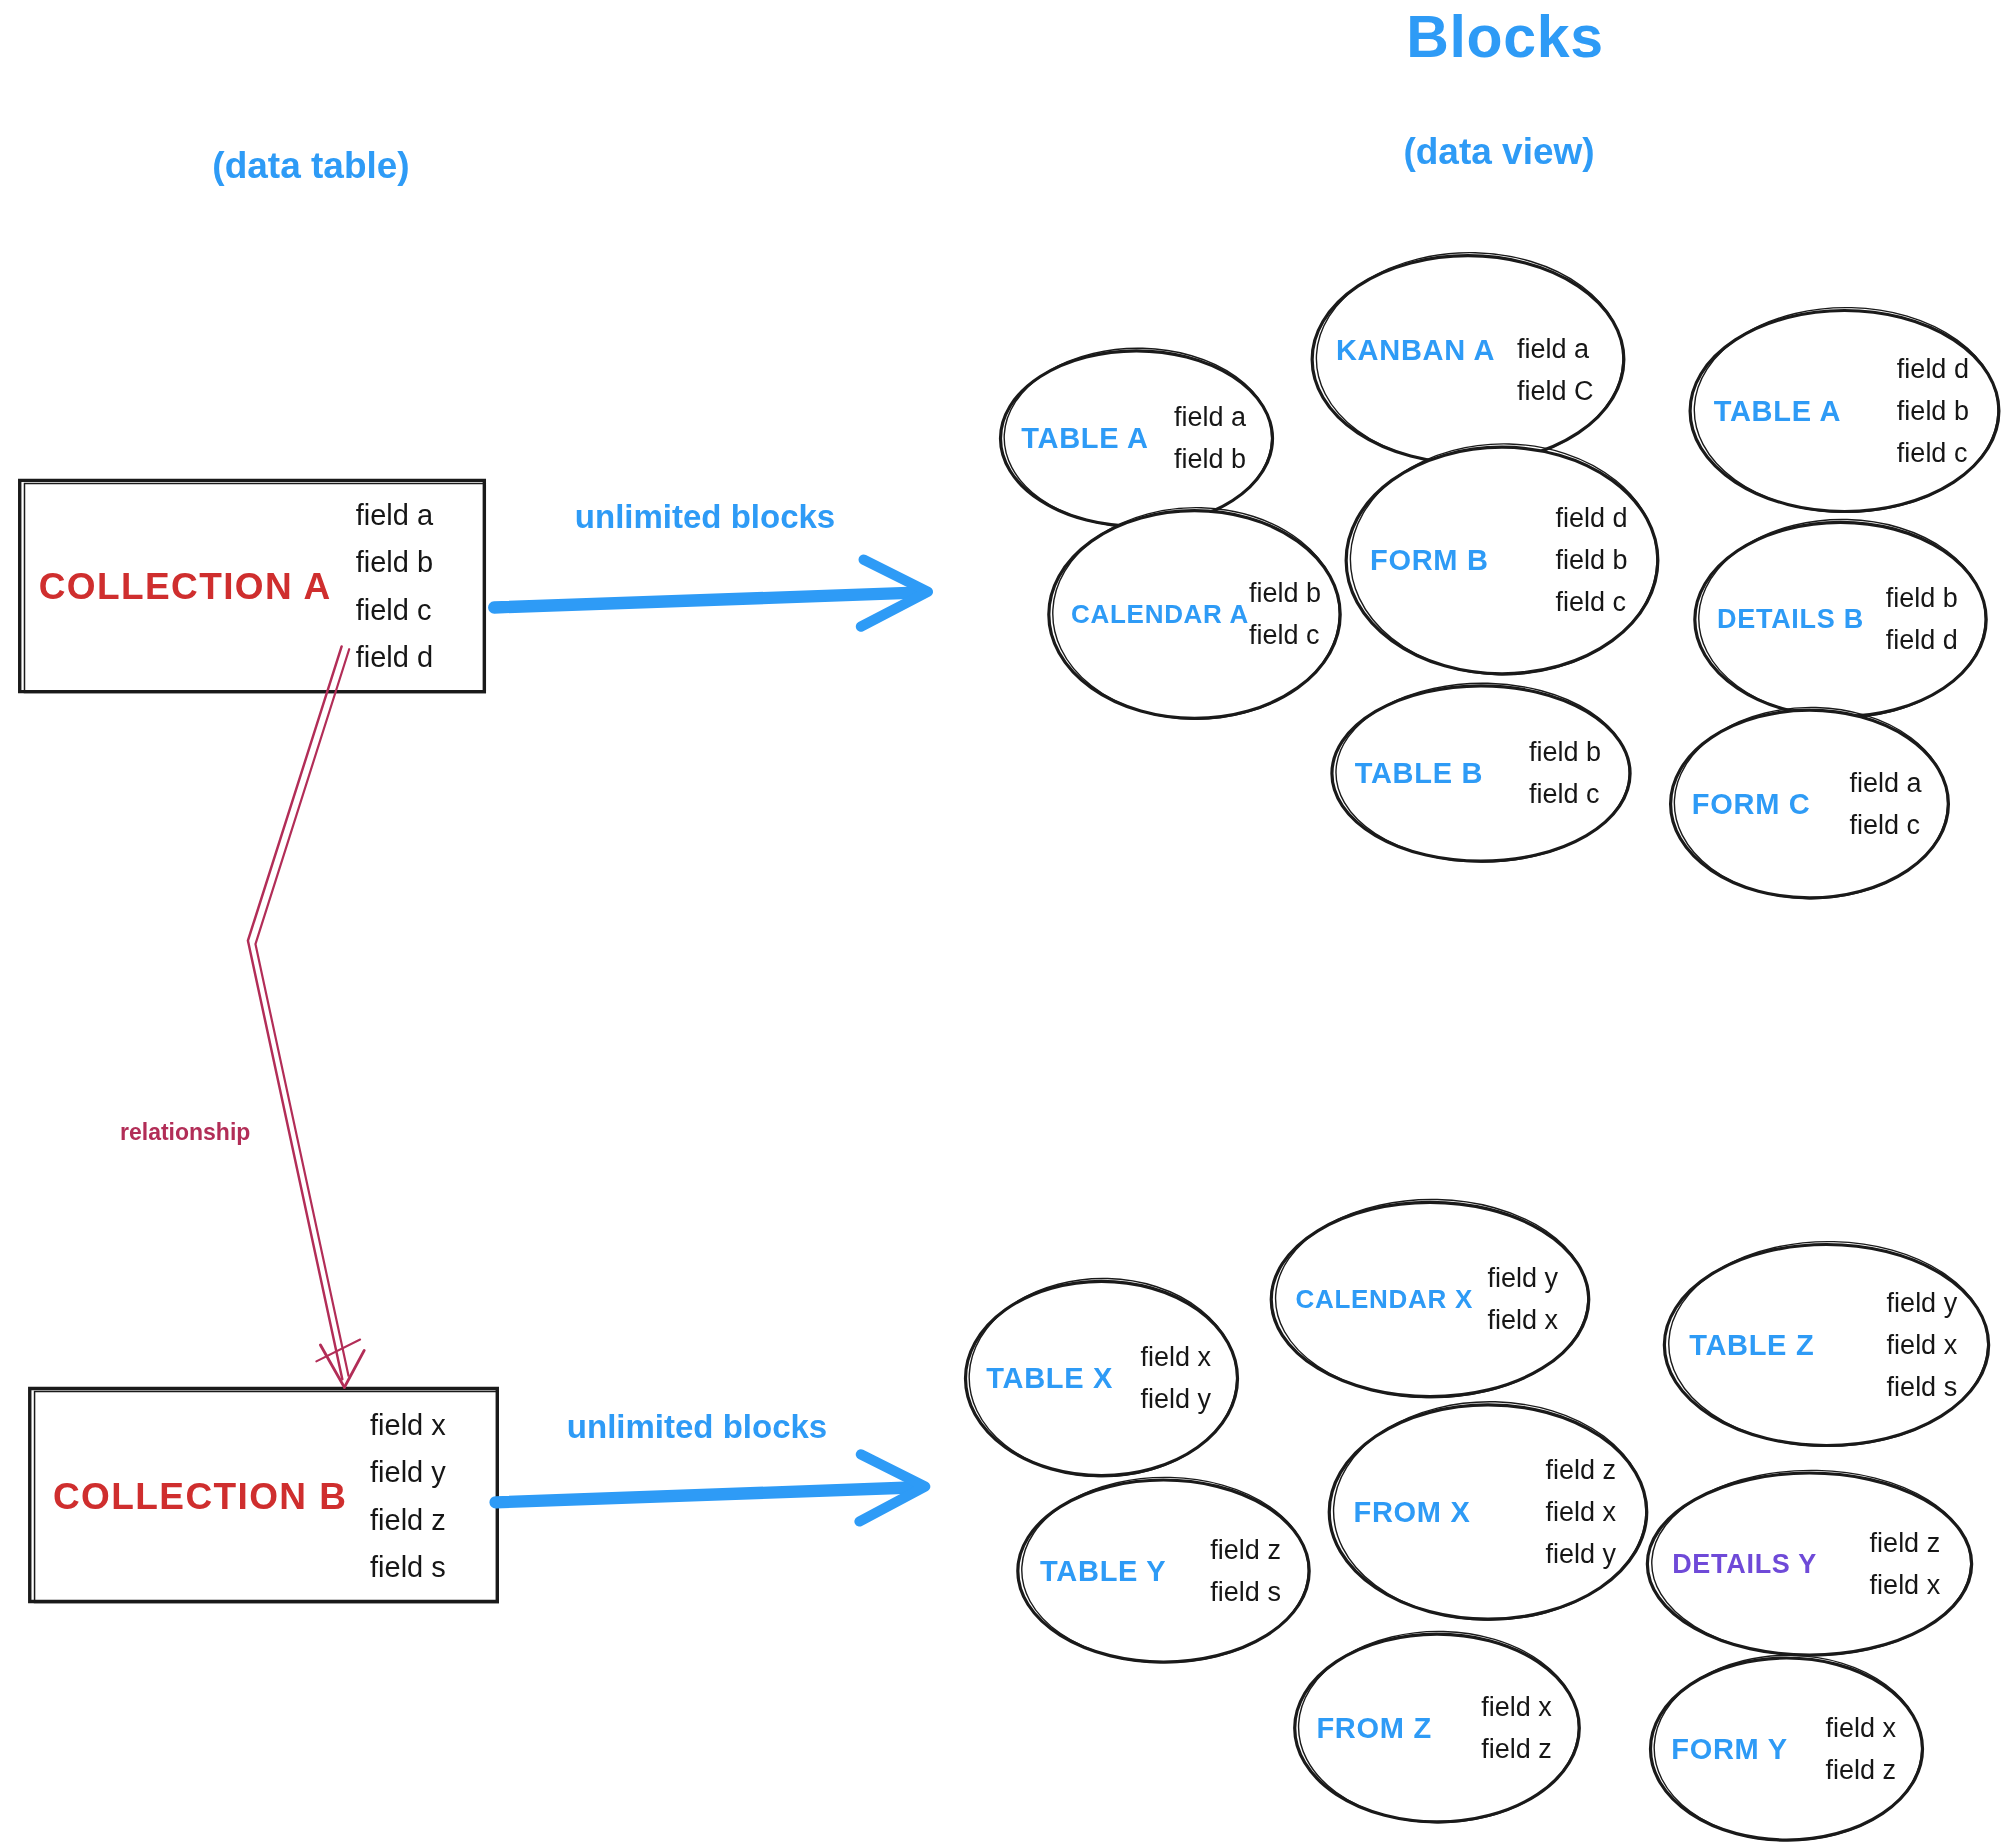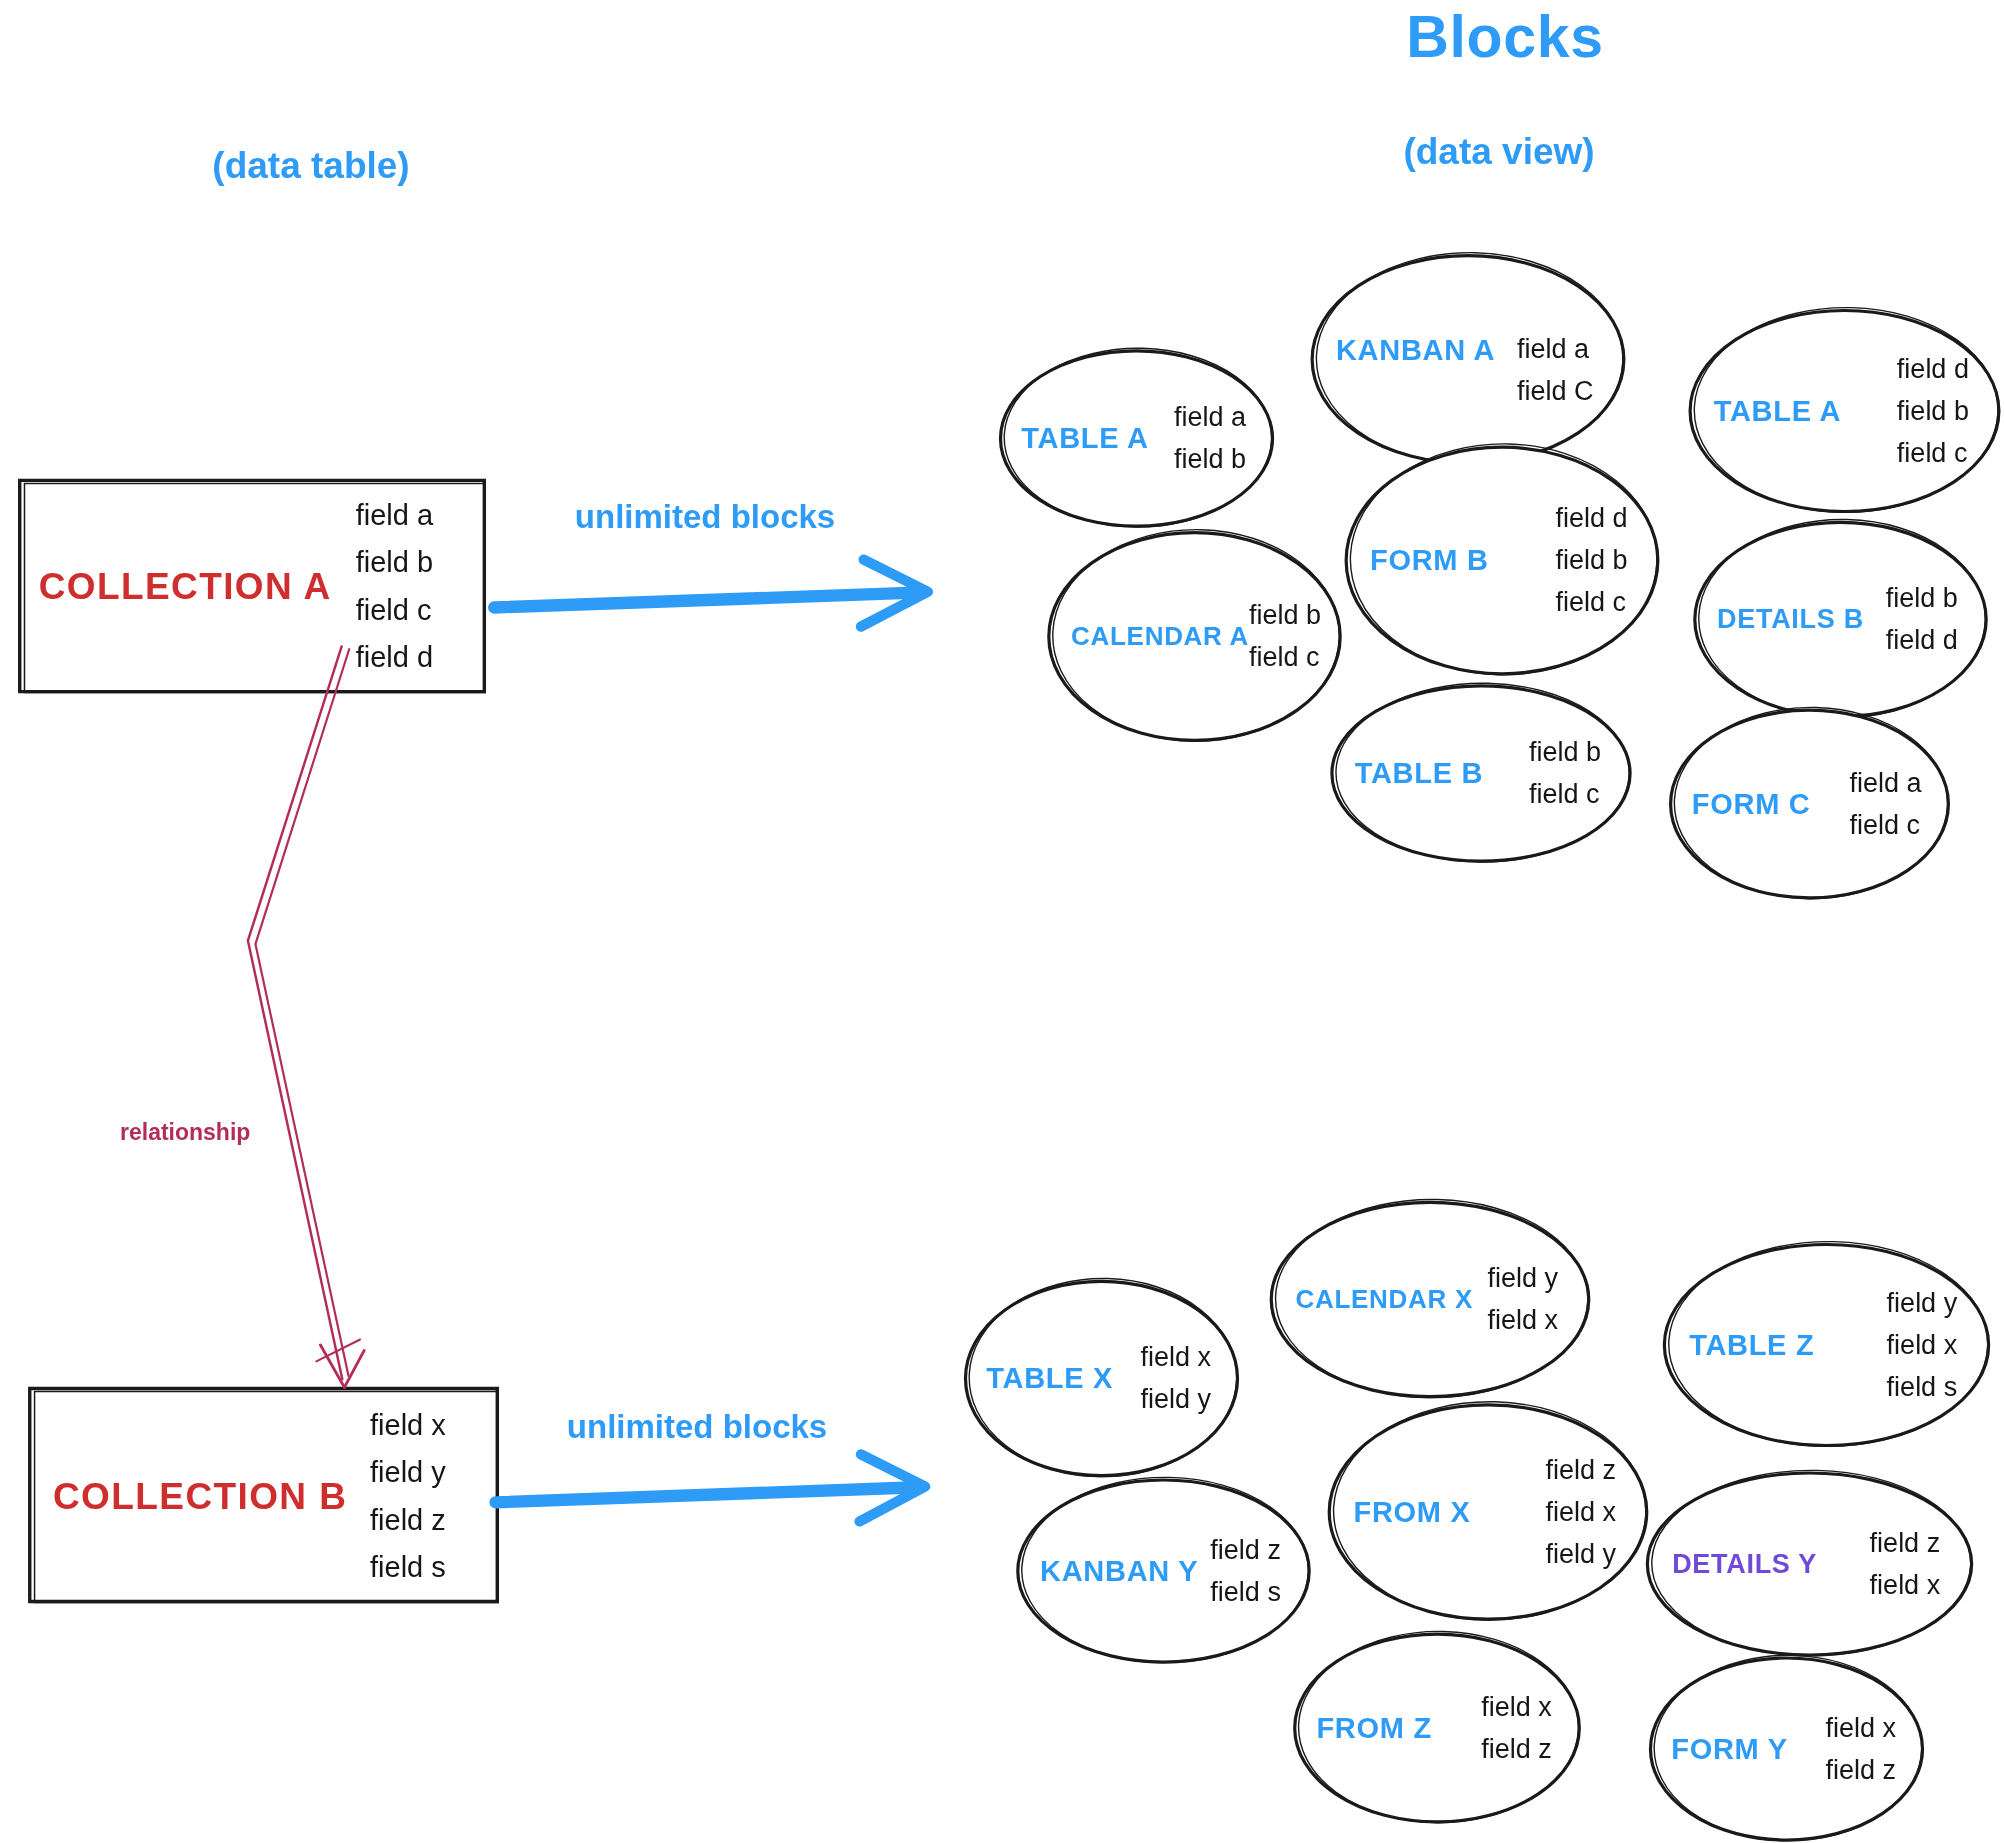--- a/index.html
+++ b/index.html
@@ -102,21 +102,21 @@
     <div class="bubble-content">
       <span class="bubble-label">TABLE A</span>
       <span class="bubble-fields">
         <span>field d</span>
         <span>field b</span>
         <span>field c</span>
       </span>
     </div>
   </div>
 
-  <div class="bubble" style="left:1044px;top:527px;width:301px;height:219px;">
+  <div class="bubble" style="left:1044px;top:505px;width:301px;height:219px;">
     <svg viewBox="0 0 100 100" preserveAspectRatio="none">
       <ellipse cx="50" cy="50" rx="48.4" ry="47.4" fill="#fff" stroke="#1a1a1a" stroke-width="3.2" vector-effect="non-scaling-stroke"></ellipse>
       <ellipse cx="50.5" cy="49.5" rx="47.6" ry="48.3" fill="none" stroke="#1a1a1a" stroke-width="1.4" vector-effect="non-scaling-stroke" transform="rotate(2 50 50)"></ellipse>
     </svg>
     <div class="bubble-content" style="align-items:center;padding-top:0;">
       <span class="bubble-label" style="font-size:26px;">CALENDAR A</span>
       <span class="bubble-fields">
         <span>field b</span>
         <span>field c</span>
       </span>
@@ -222,21 +222,21 @@
       </span>
     </div>
   </div>
 
   <div class="bubble" style="left:1013px;top:1475px;width:301px;height:192px;">
     <svg viewBox="0 0 100 100" preserveAspectRatio="none">
       <ellipse cx="50" cy="50" rx="48.4" ry="47.4" fill="#fff" stroke="#1a1a1a" stroke-width="3.2" vector-effect="non-scaling-stroke"></ellipse>
       <ellipse cx="50.5" cy="49.5" rx="47.6" ry="48.3" fill="none" stroke="#1a1a1a" stroke-width="1.4" vector-effect="non-scaling-stroke" transform="rotate(2 50 50)"></ellipse>
     </svg>
     <div class="bubble-content">
-      <span class="bubble-label">KANBAN Y</span>
+      <span class="bubble-label">TABLE Y</span>
       <span class="bubble-fields">
         <span>field z</span>
         <span>field s</span>
       </span>
     </div>
   </div>
 
   <div class="bubble" style="left:1324px;top:1399px;width:328px;height:226px;">
     <svg viewBox="0 0 100 100" preserveAspectRatio="none">
       <ellipse cx="50" cy="50" rx="48.4" ry="47.4" fill="#fff" stroke="#1a1a1a" stroke-width="3.2" vector-effect="non-scaling-stroke"></ellipse>

